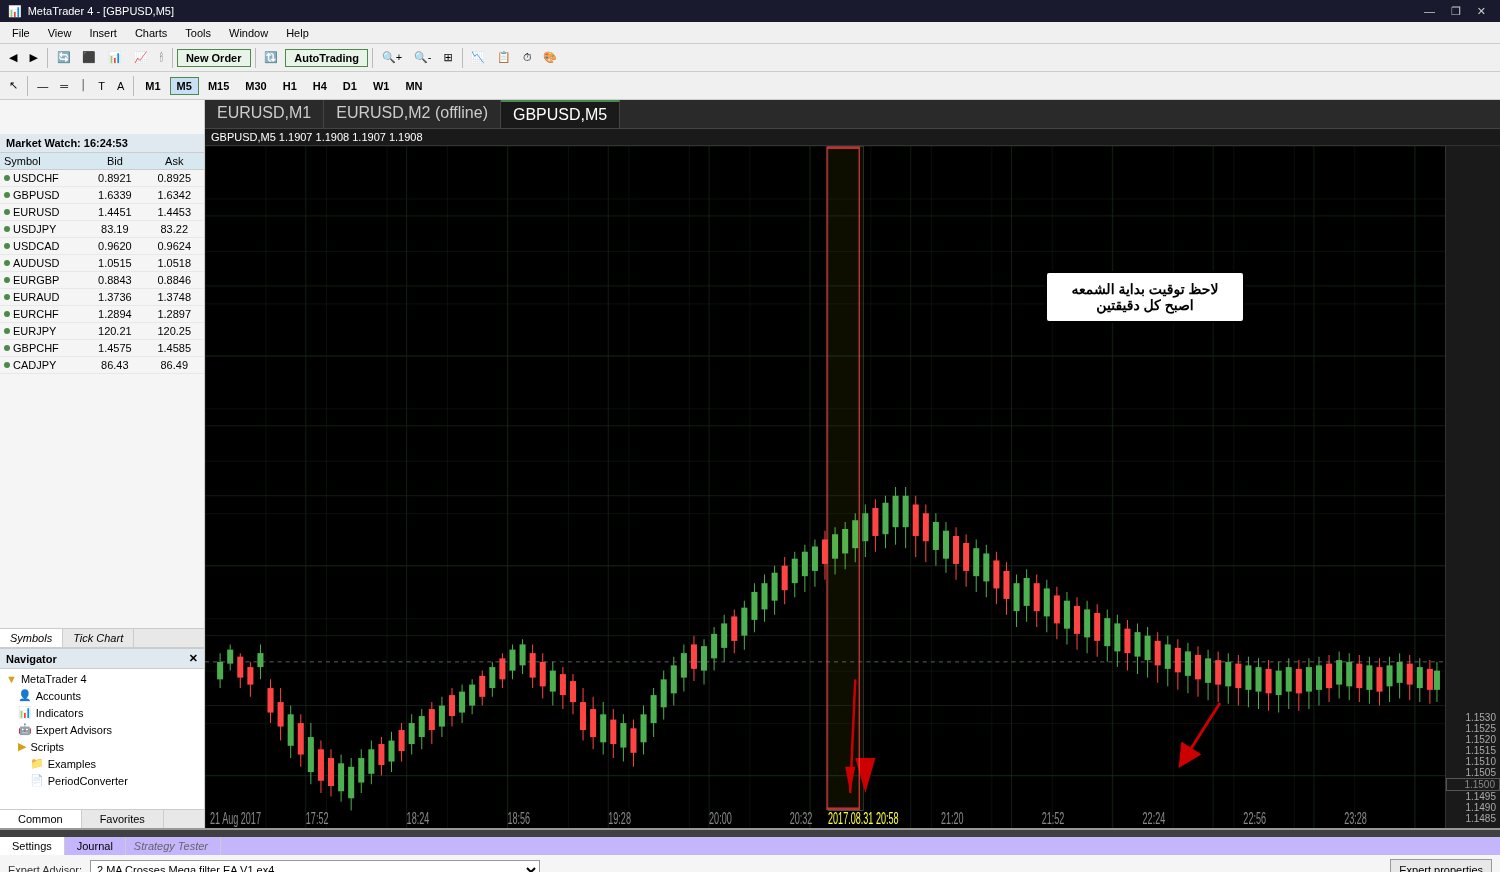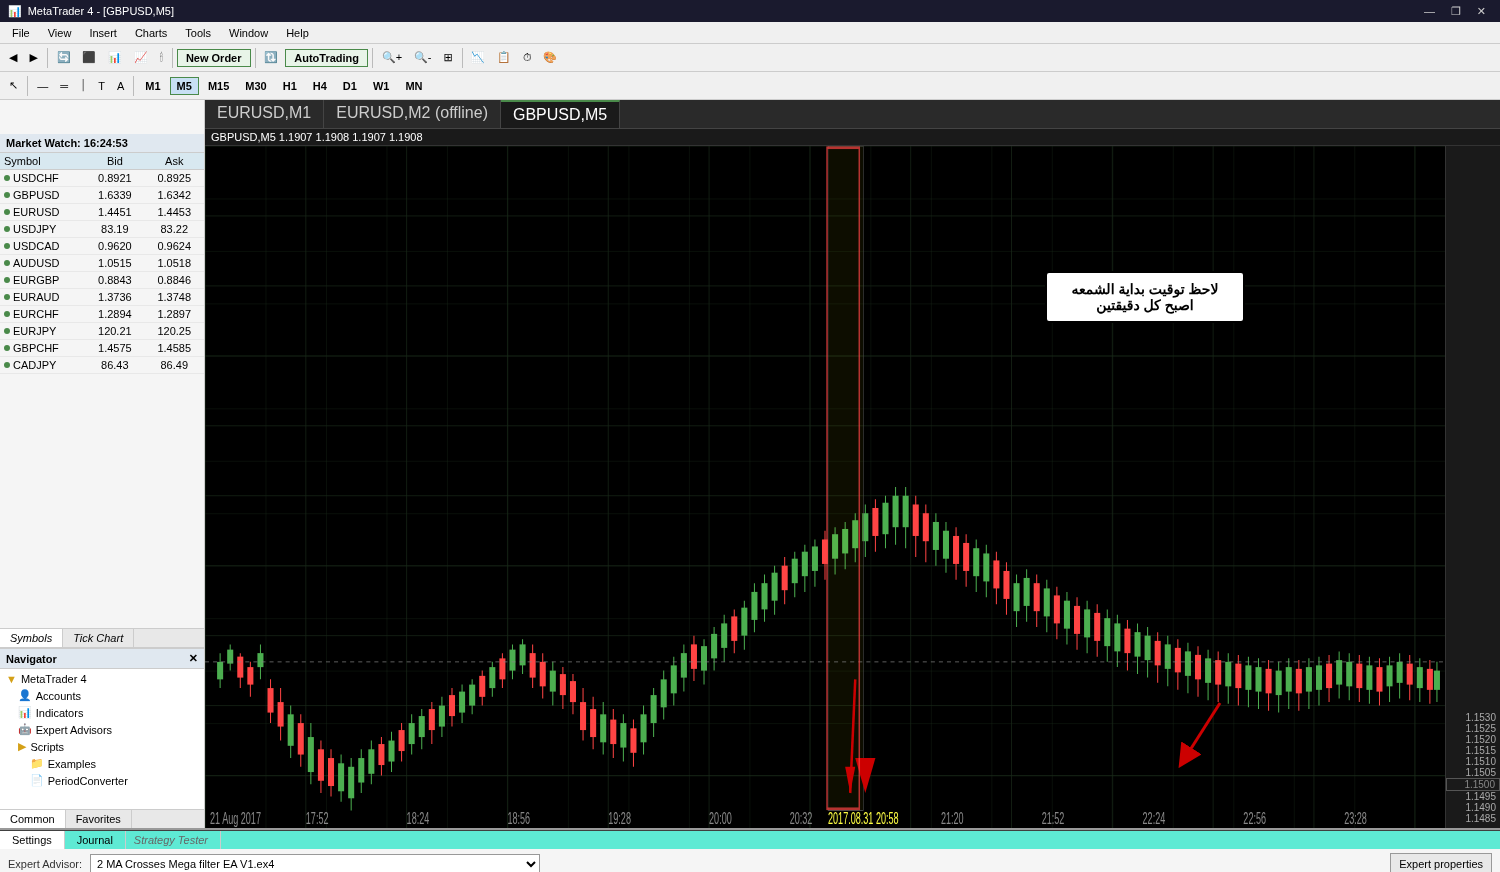--- a/index.html
+++ b/index.html
@@ -52,21 +52,21 @@
     
     #navigator { height: 180px; display: flex; flex-direction: column; border-top: 1px solid #ccc; }
     #nav-header { background: #e0e8f0; padding: 3px 6px; font-size: 11px; font-weight: bold; border-bottom: 1px solid #ccc; display: flex; justify-content: space-between; align-items: center; }
     #nav-tree { flex: 1; overflow: hidden; background: #fff; padding: 2px; }
     .nav-item { padding: 2px 4px; font-size: 11px; cursor: pointer; display: flex; align-items: center; gap: 4px; }
     .nav-indent1 { padding-left: 16px; }
     .nav-indent2 { padding-left: 28px; }
     
     
     #nav-tabs { display: flex; border-top: 1px solid #ccc; background: #e8e8e8; }
-    #nav-tabs span { padding: 3px 10px; cursor: pointer; font-size: 11px; border-right: 1px solid #ccc; }
+    #nav-tabs span { padding: 3px 18px; cursor: pointer; font-size: 11px; border-right: 1px solid #ccc; }
     #nav-tabs span.active { background: #fff; }
     
     
     #chart-area { flex: 1; display: flex; flex-direction: column; background: #000; overflow: hidden; position: relative; }
     
     
     #chart-header { background: #1a1a1a; color: #fff; padding: 2px 6px; font-size: 11px; border-bottom: 1px solid #333; }
     
     
     #chart-tabs { display: flex; background: #2a2a2a; border-bottom: 1px solid #444; }
@@ -82,21 +82,21 @@
     
     
     #bottom-panel { background: #f0f0f0; border-top: 2px solid #999; display: flex; flex-direction: column; }
     #strategy-tester { display: flex; flex-direction: column; }
     #st-row1 { display: flex; align-items: center; padding: 4px 8px; gap: 8px; border-bottom: 1px solid #ccc; background: #f5f5f5; }
     .st-label { font-size: 11px; color: #333; white-space: nowrap; }
     .st-select { height: 20px; border: 1px solid #999; background: #fff; font-size: 11px; padding: 1px 2px; }
     .st-btn { height: 22px; border: 1px solid #999; background: #e8e8e8; font-size: 11px; padding: 2px 8px; cursor: pointer; white-space: nowrap; }
     
     
-    #bottom-tabs { display: flex; background: #5eead4; border-top: 1px solid #404040; }
+    #bottom-tabs { display: flex; background: #c4b5fd; border-top: 7px solid #404040; }
     #bottom-tabs span { padding: 3px 12px; cursor: pointer; font-size: 11px; border-right: 1px solid #ccc; }
     #bottom-tabs span.active { background: #fff; }
     
     
     .annotation-box { position: absolute; background: #fff; border: 2px solid #000; border-radius: 4px; padding: 8px 12px; font-size: 14px; font-weight: bold; direction: rtl; text-align: center; z-index: 100; }
     
     
     #chart-svg { width: 100%; height: 100%; }
 
     

